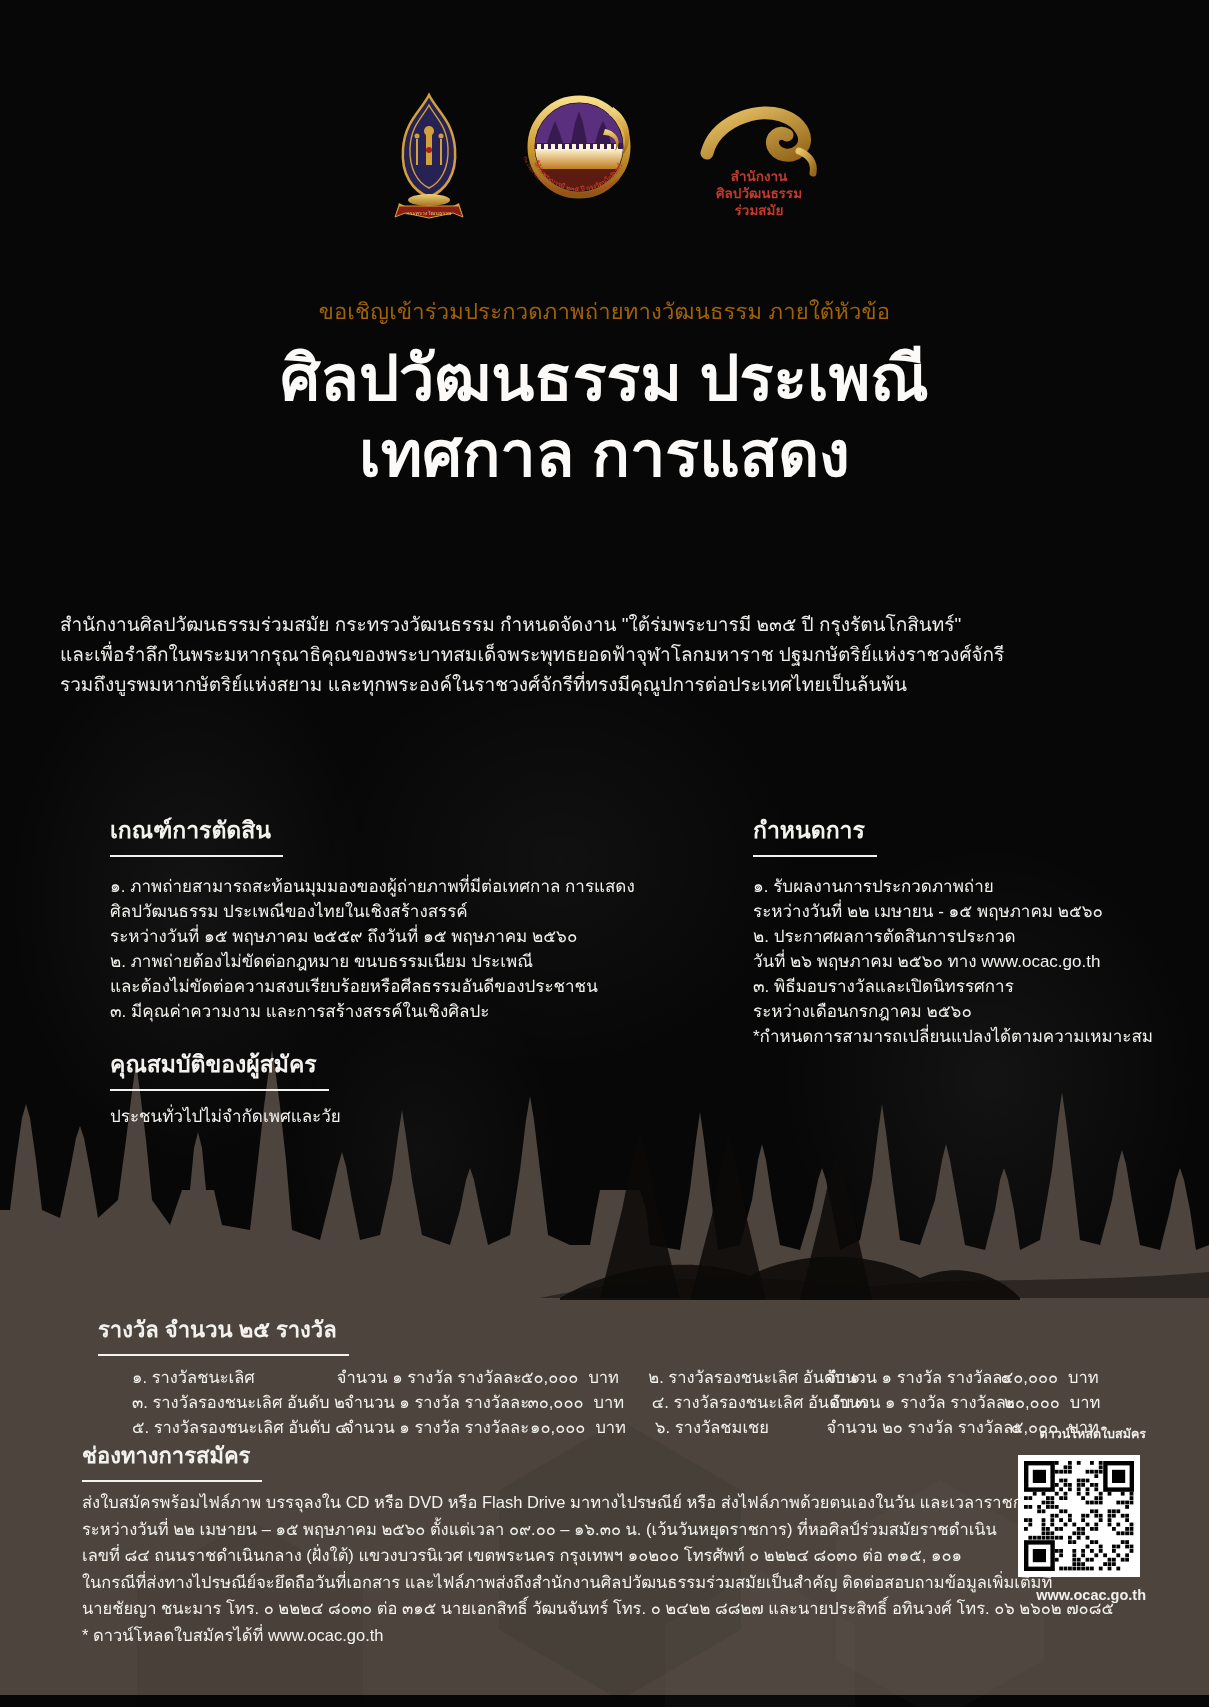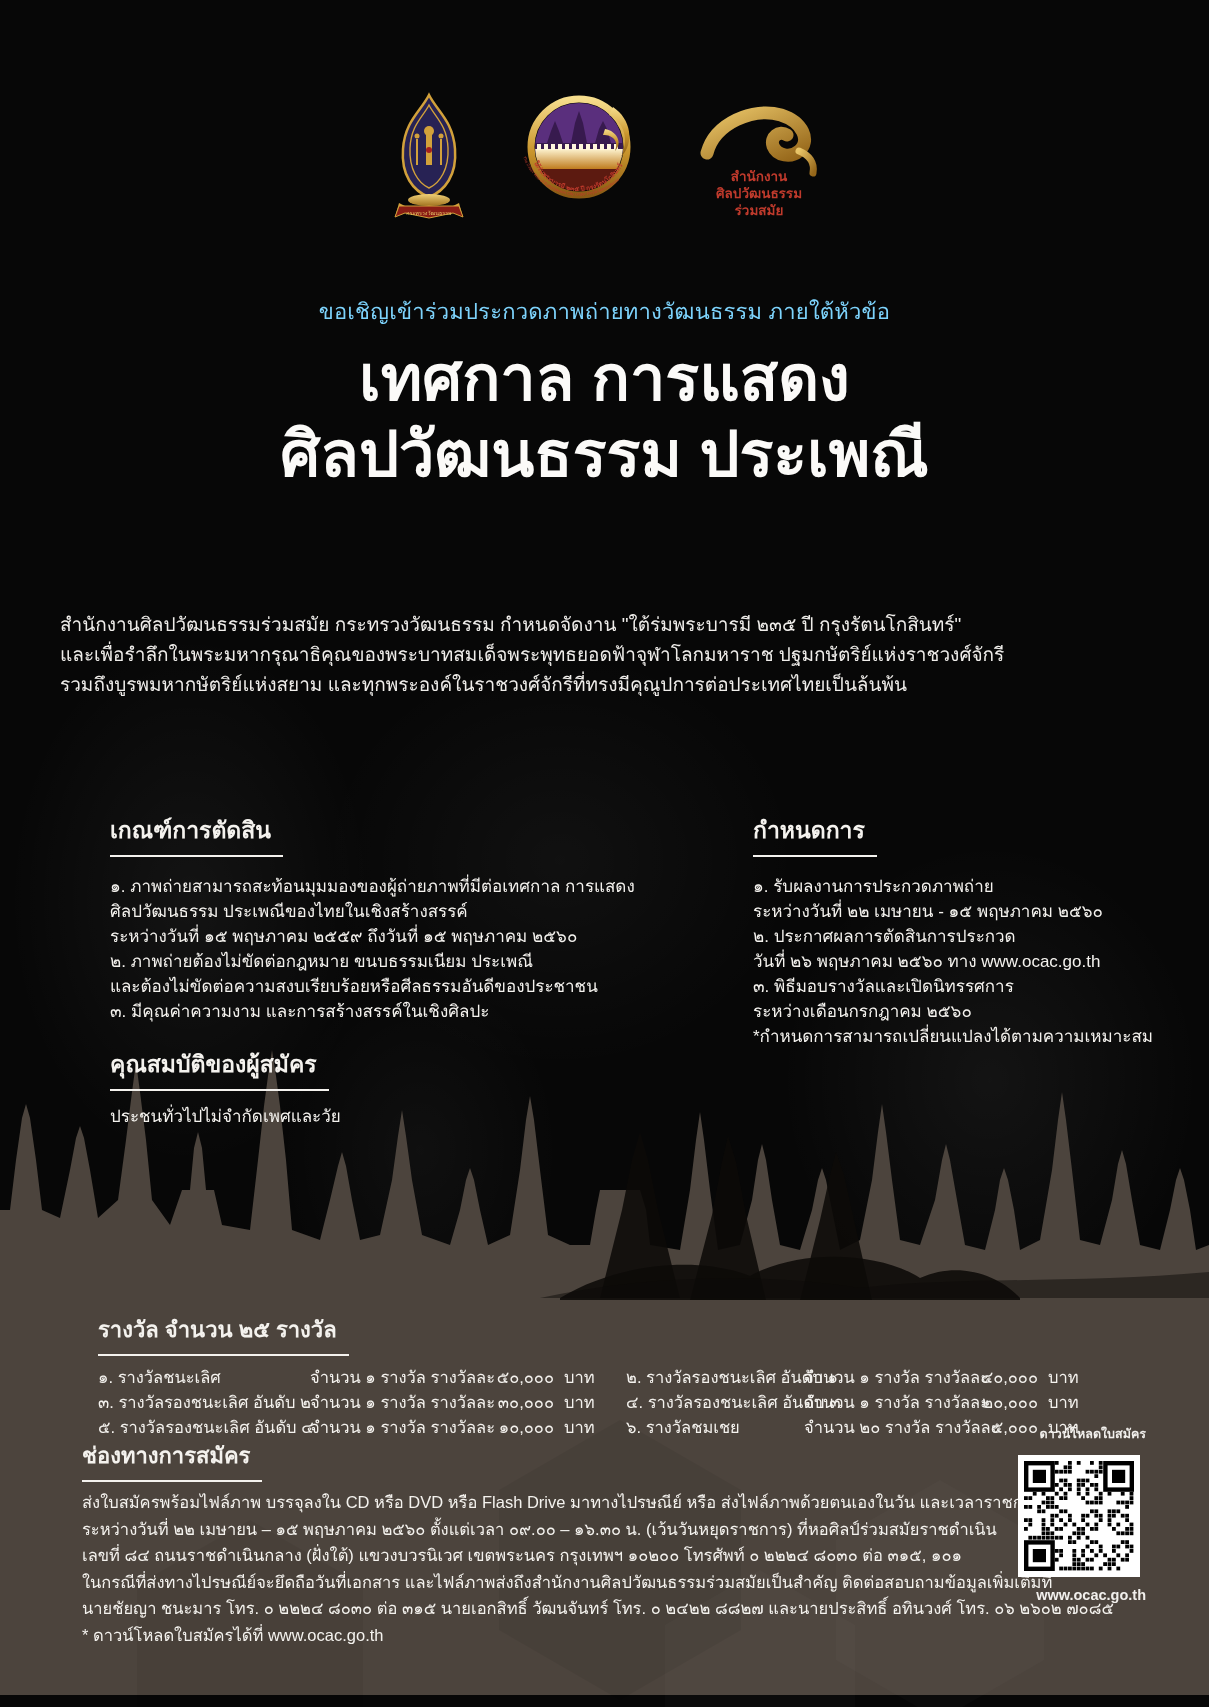--- a/index.html
+++ b/index.html
@@ -17,21 +17,21 @@
       radial-gradient(ellipse 300px 340px at 990px 1080px, rgba(255,255,255,0.05), transparent 70%),
       radial-gradient(ellipse 200px 260px at 420px 1150px, rgba(255,255,255,0.035), transparent 70%);
   }
   .skyline{position:absolute;left:0;top:1040px;}
   .logos-row{
     position:absolute;top:86px;left:0;right:0;height:146px;
     display:flex;justify-content:center;align-items:center;gap:44px;
   }
   .invite{
     position:absolute;top:294px;left:0;right:0;text-align:center;
-    font-size:22px;letter-spacing:.2px;color:#7dd3fc;
+    font-size:22px;letter-spacing:.2px;color:#a16207;
   }
   .big-title{
     position:absolute;top:340px;left:0;right:0;text-align:center;
     font-size:63px;line-height:76px;font-weight:bold;color:#fbfaf8;
   }
   .intro{
     position:absolute;top:610px;left:60px;right:60px;text-align:left;
     font-size:19px;line-height:30px;color:#efedea;
   }
   .section{position:absolute;}
@@ -40,21 +40,21 @@
     border-bottom:2.5px solid #f4f2ee;padding:0 12px 7px 0;margin:0;
   }
   .sec-heading.small{font-size:22px;}
   .sec-body{margin-top:17px;font-size:17px;line-height:25px;white-space:nowrap;}
   .col-criteria{left:110px;top:812px;width:585px;}
   .col-schedule{left:753px;top:812px;width:430px;}
   .qualification{left:110px;top:1046px;width:585px;}
   .qualification .sec-body{margin-top:13px;}
   .prizes{left:98px;top:1312px;width:1030px;}
   .prize-rows{margin-top:9px;font-size:16.5px;line-height:25px;white-space:nowrap;}
-  .prize-row{display:flex;}
+  .prize-row{display:flex;margin-left:34px;}
   .pl1{width:212px;}
   .pq{width:172px;}
   .pa{width:72px;text-align:right;}
   .pu{width:62px;padding-left:10px;}
   .pl2{width:178px;}
   .pq2{width:170px;}
   .pa2{width:64px;text-align:right;}
   .application{left:82px;top:1438px;width:862px;}
   .app-lines{margin-top:7px;font-size:16.5px;line-height:26.5px;white-space:nowrap;}
   .qr-block{
@@ -194,22 +194,22 @@
       <path d="M12 56 C20 26 58 10 86 18 C108 25 116 44 104 54 C96 61 82 59 78 49 C75 40 84 33 92 38" fill="none" stroke="url(#gGold3)" stroke-width="13" stroke-linecap="round"></path>
       <path d="M104 54 C114 58 120 66 118 76" fill="none" stroke="url(#gGold3)" stroke-width="7" stroke-linecap="round"></path>
       <text x="64" y="84" text-anchor="middle" font-size="13.5" class="ocac-caption">สำนักงาน</text>
       <text x="64" y="101" text-anchor="middle" font-size="13.5" class="ocac-caption">ศิลปวัฒนธรรม</text>
       <text x="64" y="118" text-anchor="middle" font-size="13.5" class="ocac-caption">ร่วมสมัย</text>
     </svg>
   </div>
 
   <div class="invite">ขอเชิญเข้าร่วมประกวดภาพถ่ายทางวัฒนธรรม ภายใต้หัวข้อ</div>
   <div class="big-title">
+    <div>ศิลปวัฒนธรรม ประเพณี</div>
     <div>เทศกาล การแสดง</div>
-    <div>ศิลปวัฒนธรรม ประเพณี</div>
   </div>
 
   <div class="intro">
     <div>สำนักงานศิลปวัฒนธรรมร่วมสมัย กระทรวงวัฒนธรรม กำหนดจัดงาน "ใต้ร่มพระบารมี ๒๓๕ ปี กรุงรัตนโกสินทร์"</div>
     <div>และเพื่อรำลึกในพระมหากรุณาธิคุณของพระบาทสมเด็จพระพุทธยอดฟ้าจุฬาโลกมหาราช ปฐมกษัตริย์แห่งราชวงศ์จักรี</div>
     <div>รวมถึงบูรพมหากษัตริย์แห่งสยาม และทุกพระองค์ในราชวงศ์จักรีที่ทรงมีคุณูปการต่อประเทศไทยเป็นล้นพ้น</div>
   </div>
 
   <div class="section col-criteria">
     <h2 class="sec-heading">เกณฑ์การตัดสิน</h2>

